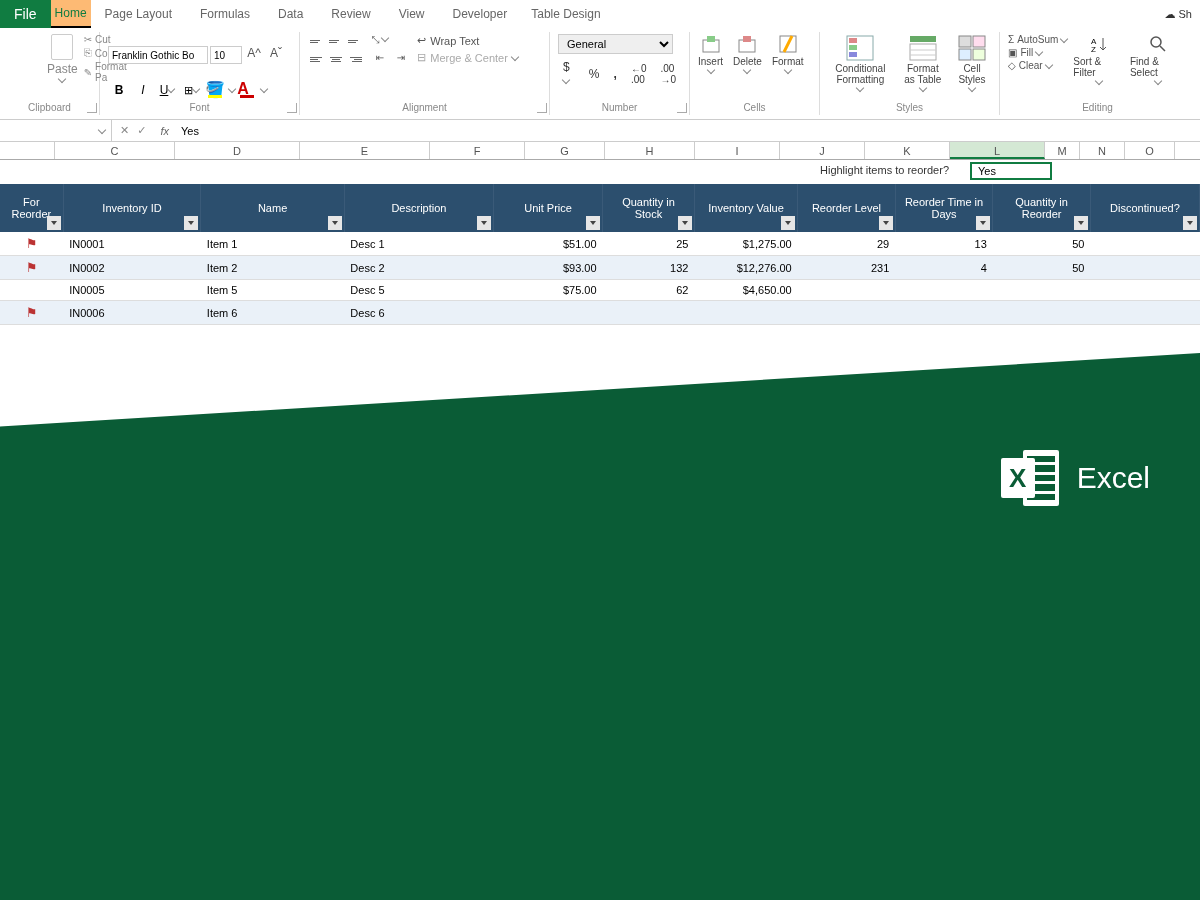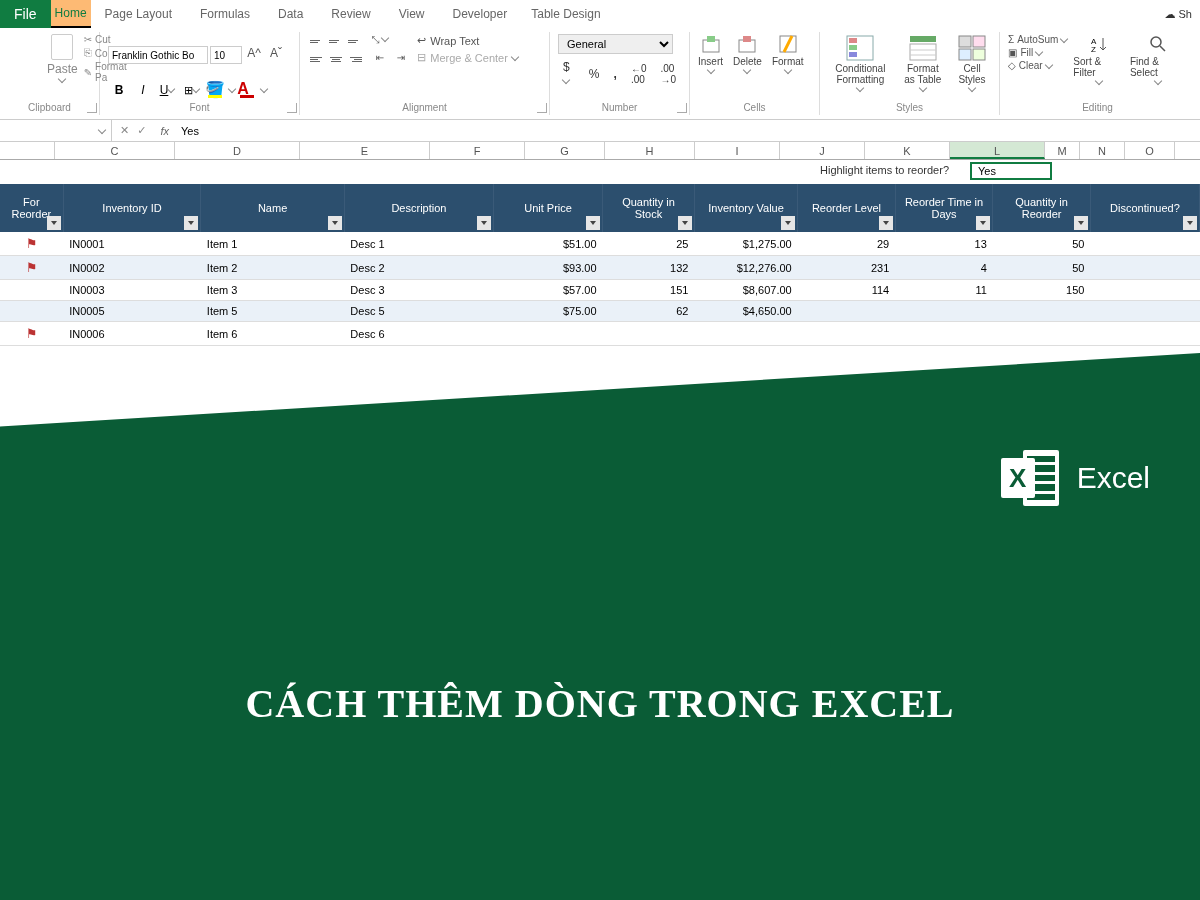--- a/index.html
+++ b/index.html
@@ -409,33 +409,20 @@
           <td class="num-cell">$93.00</td>
           <td class="num-cell">132</td>
           <td class="num-cell">$12,276.00</td>
           <td class="num-cell">231</td>
           <td class="num-cell">4</td>
           <td class="num-cell">50</td>
           <td></td>
         </tr>
         <tr>
           <td style="text-align:center"></td>
-          <td>IN0003</td>
-          <td>Item 3</td>
-          <td>Desc 3</td>
-          <td class="num-cell">$57.00</td>
-          <td class="num-cell">151</td>
-          <td class="num-cell">$8,607.00</td>
-          <td class="num-cell">114</td>
-          <td class="num-cell">11</td>
-          <td class="num-cell">150</td>
-          <td></td>
-        </tr>
-        <tr>
-          <td style="text-align:center"></td>
           <td>IN0005</td>
           <td>Item 5</td>
           <td>Desc 5</td>
           <td class="num-cell">$75.00</td>
           <td class="num-cell">62</td>
           <td class="num-cell">$4,650.00</td>
           <td class="num-cell"></td>
           <td class="num-cell"></td>
           <td class="num-cell"></td>
           <td></td>
@@ -468,14 +455,13 @@
           <div></div>
           <div></div>
           <div></div>
           <div></div>
           <div></div>
         </div>
       <div class="excel-logo-x">X</div>
     </div>
     <div class="excel-logo-text">Excel</div>
   </div>
-  <div class="headline">CÁCH THÊM DÒNG TRONG EXCEL</div>
 </div>
 
 </body></html>

